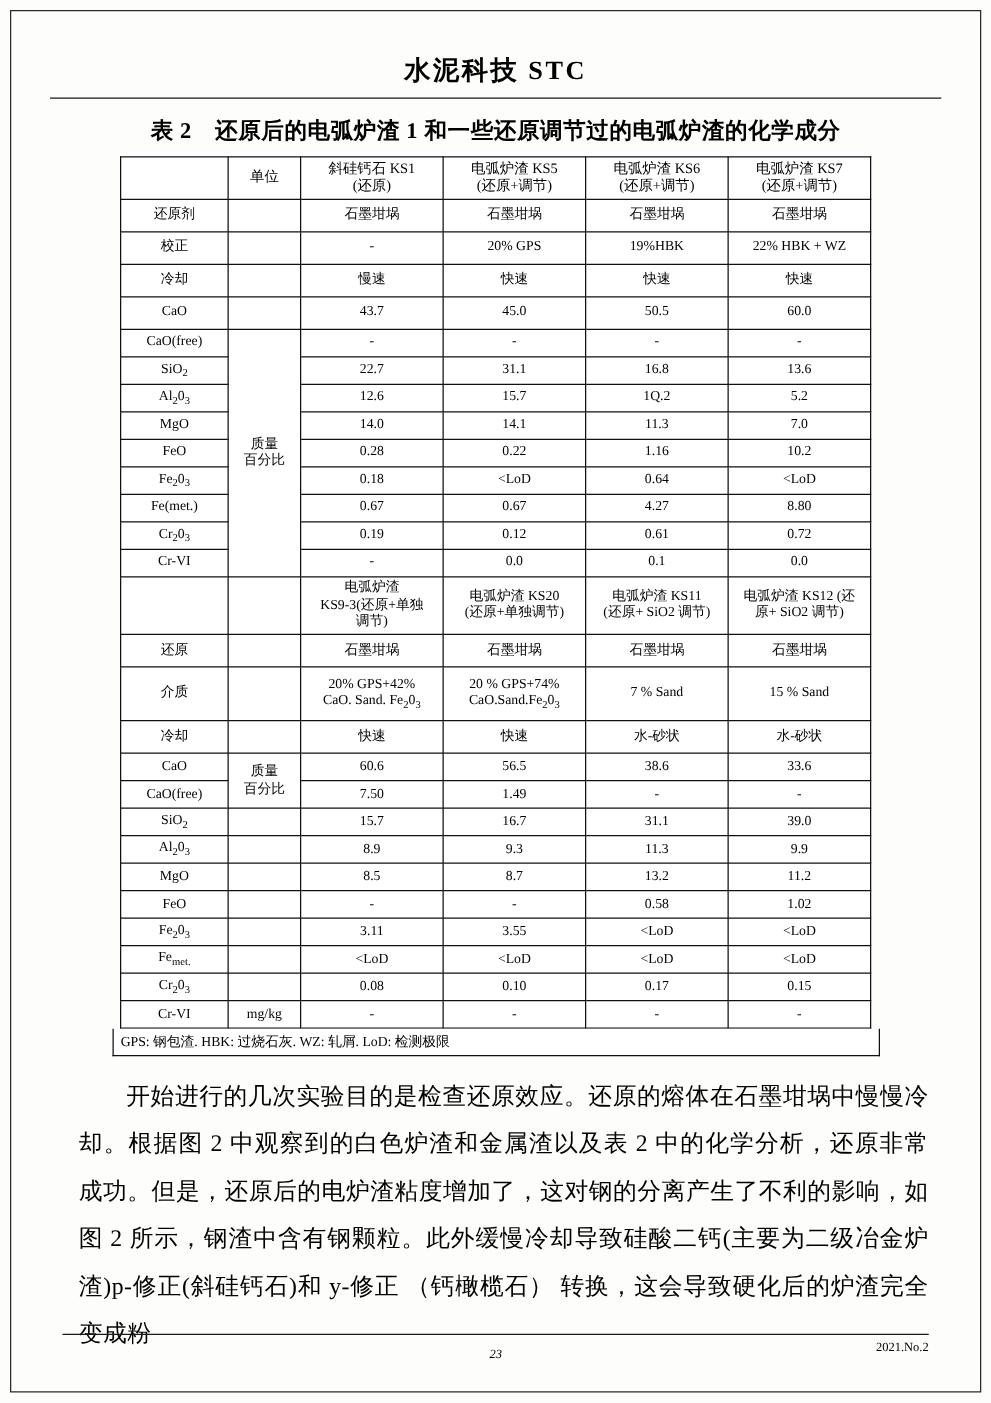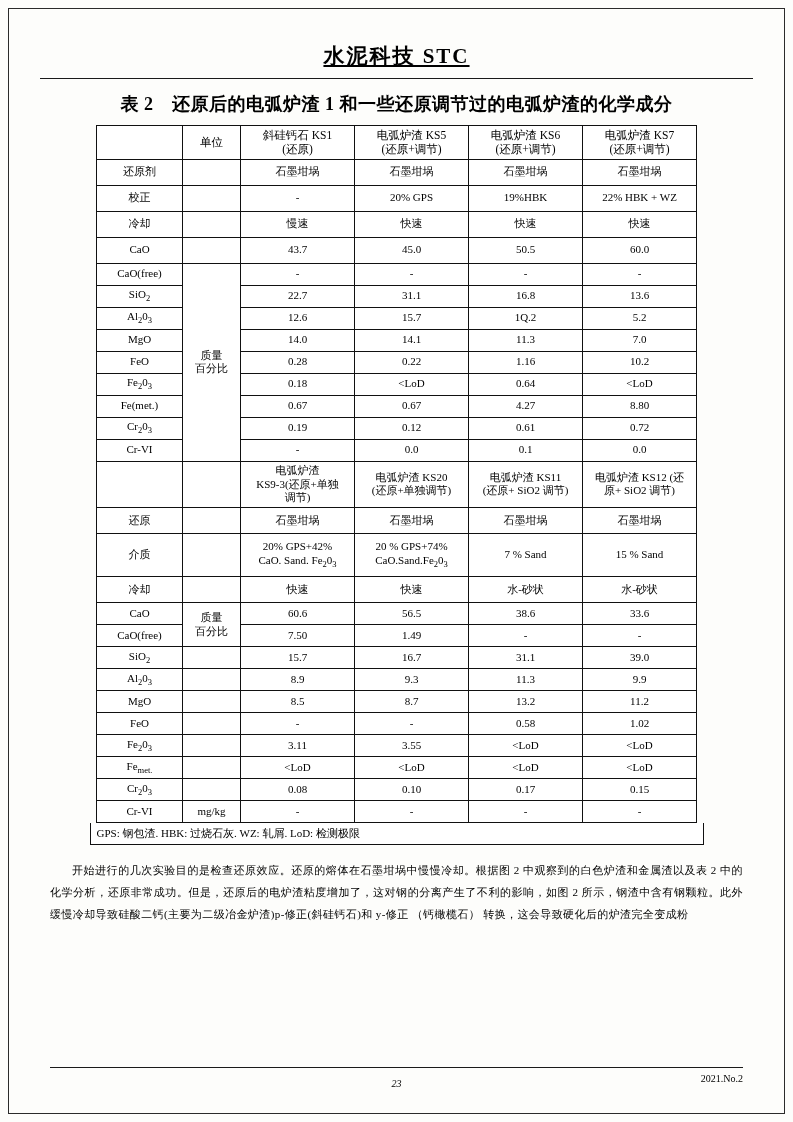--- a/index.html
+++ b/index.html
@@ -28,21 +28,20 @@
     left: 8px; top: 8px; right: 8px; bottom: 8px;
     border: 1px solid #2b2b2b;
     pointer-events: none;
   }
   .header {
     position: absolute;
     left: 40px;
     right: 40px;
     top: 42px;
     text-align: center;
-    text-decoration: underline;
   }
   .header-title {
     font-family: "Liberation Serif", "DejaVu Serif", serif;
     font-size: 21px;
     font-weight: bold;
     letter-spacing: 2px;
   }
   .header-rule {
     margin-top: 8px;
     border-bottom: 1.6px solid #1a1a1a;
@@ -99,26 +98,27 @@
     margin: 0 auto;
     border: 1px solid #111;
     border-top: none;
     font-size: 11px;
     padding: 3px 6px;
     text-align: left;
     background: #fff;
   }
   .body-text {
     margin-top: 14px;
-    font-size: 11px;
+    font-size: 19px;
     line-height: 2.0;
     text-align: justify;
     text-justify: inter-ideograph;
     text-indent: 2em;
     letter-spacing: .4px;
+    margin-left: 13px;
   }
   .footer {
     position: absolute;
     left: 50px;
     right: 50px;
     bottom: 38px;
   }
   .footer-rule {
     border-bottom: 1.6px solid #1a1a1a;
     margin-bottom: 5px;

